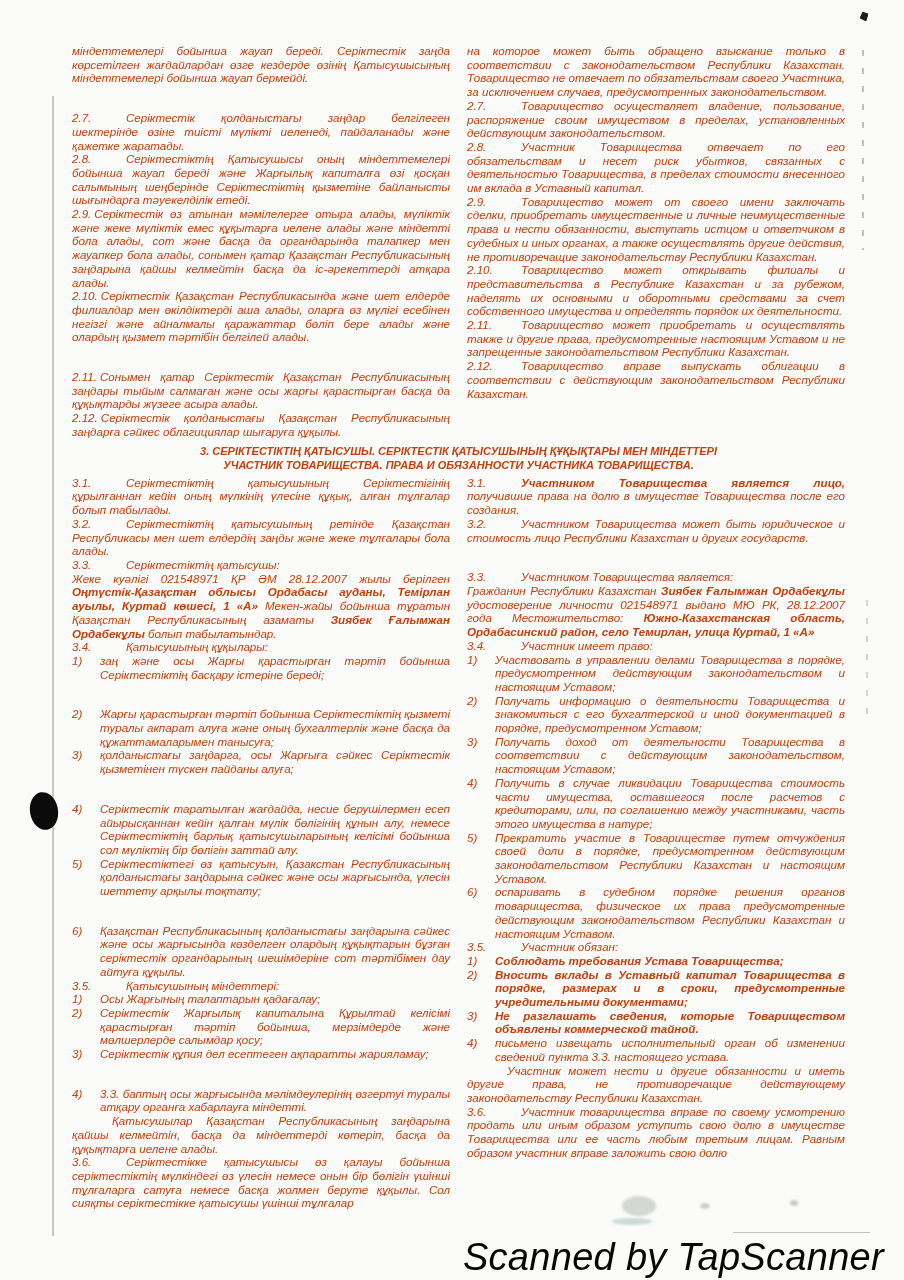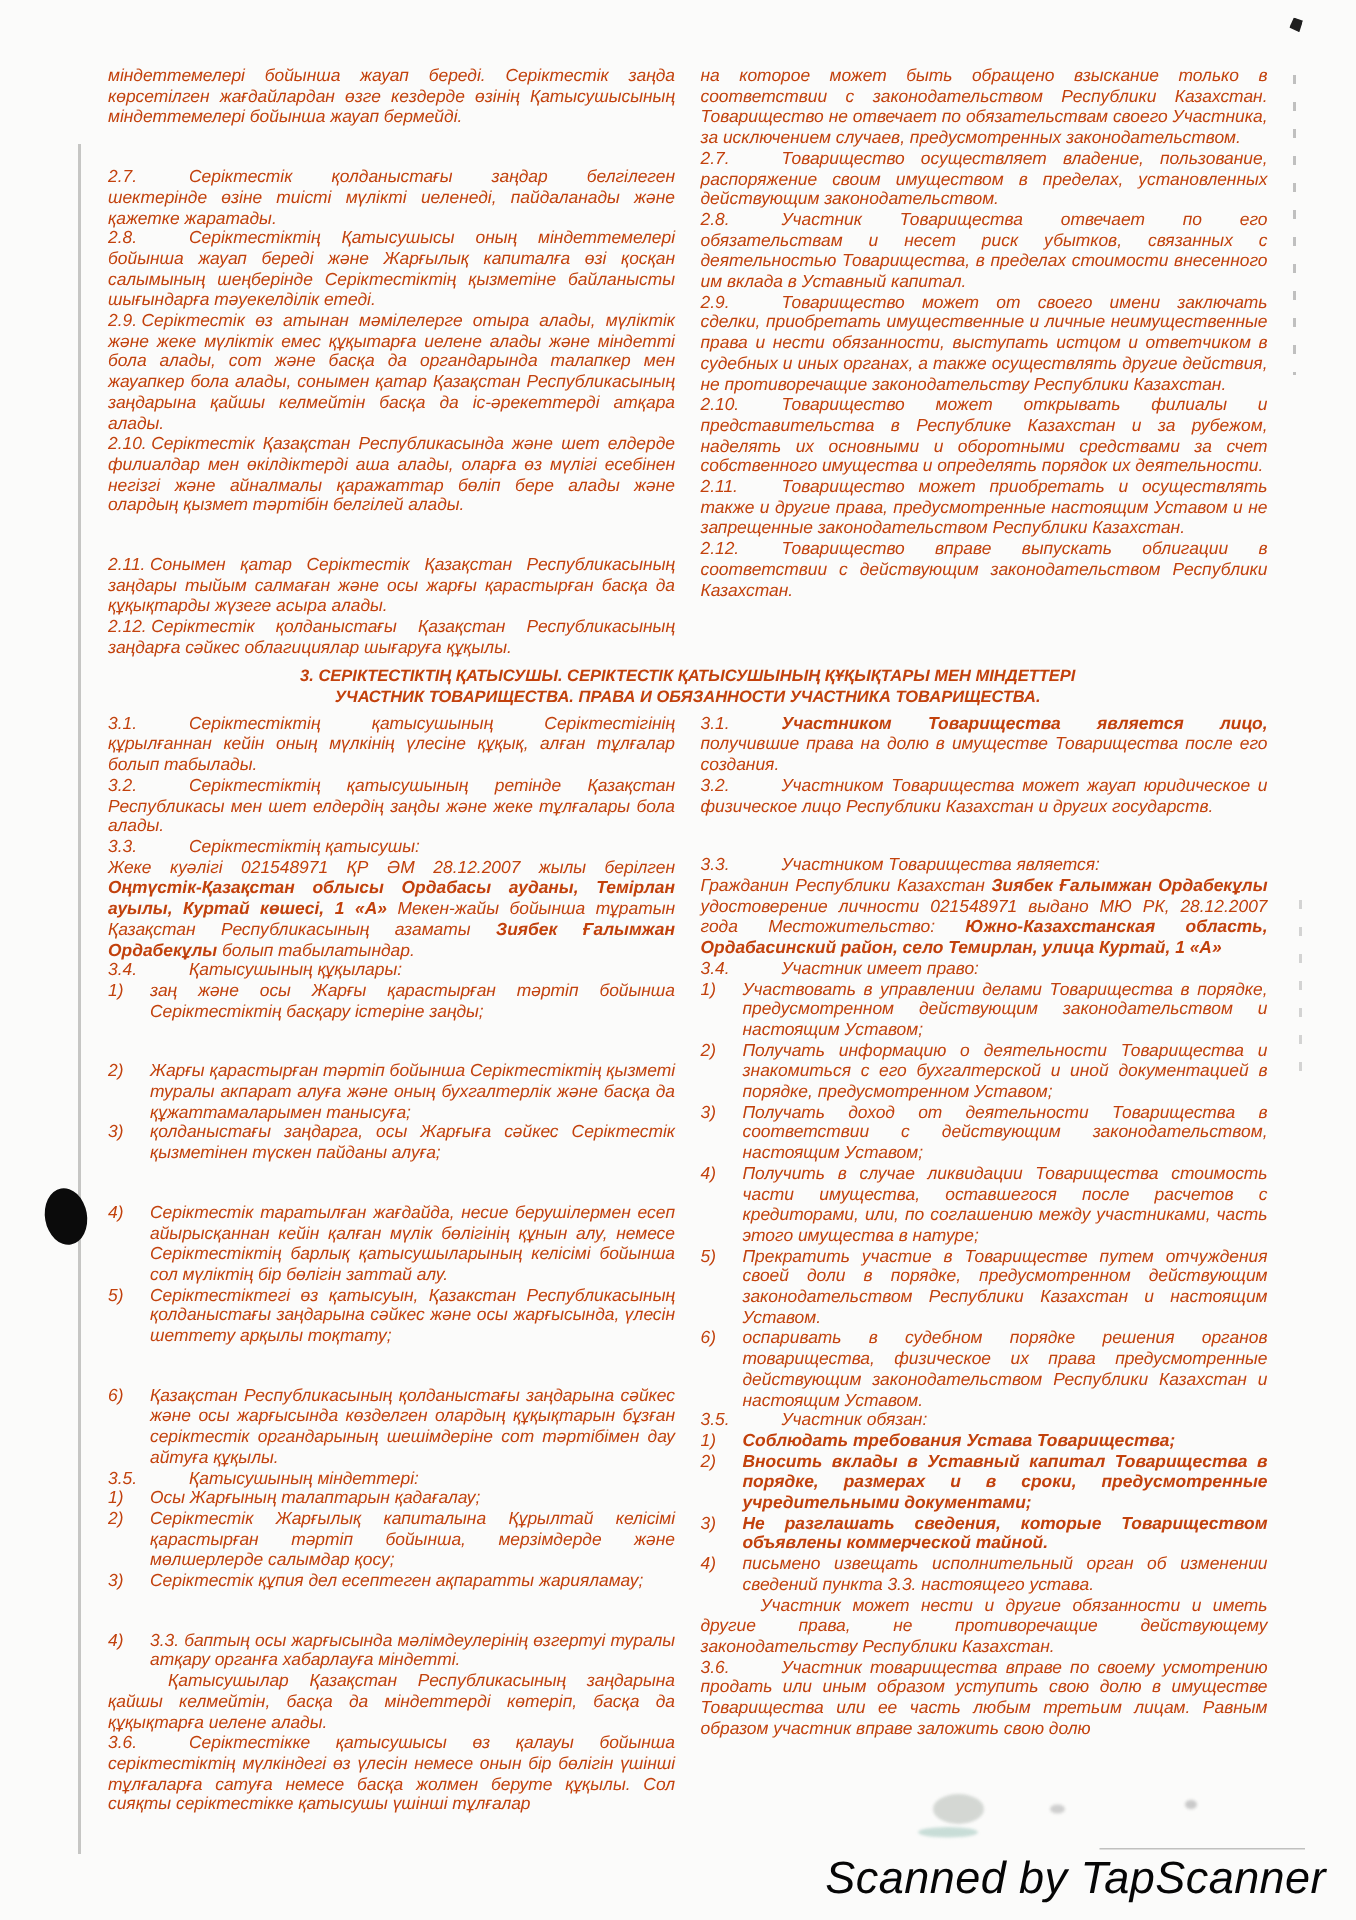--- a/index.html
+++ b/index.html
@@ -27,21 +27,21 @@
   .mk{display:inline-block;font-style:italic;}
   .mk.wide{width:54px;}
   .mk.narrow{margin-right:3px;}
   .li{display:flex;}
   .li .mk{width:28px;flex-shrink:0;}
   .li .tx{flex:1;text-align:justify;}
   .b{font-weight:bold;}
   .heading{ text-align:center;font-weight:bold;font-size:11px;line-height:14.6px;margin:5px 0 3px 0;}
   .watermark{
     position:absolute;right:20px;top:1236px;
-    font-size:30px;font-style:italic;color:#060606;letter-spacing:.3px;
+    font-size:38px;font-style:italic;color:#060606;letter-spacing:.3px;
     font-family:"Liberation Sans",sans-serif;
   }
 </style>
 </head>
 <body>
 
 <div class="page">
 
   <div class="edge-line"></div>
   <div class="edge-dashes" style="left:862px;top:50px;height:200px;"></div>
@@ -84,21 +84,21 @@
 
     <div class="cols">
       <div class="col">
           <div class="blk pnum"><span class="mk wide">3.1.</span><span class="tx"><span>Серіктестіктің қатысушының Серіктестігінің құрылғаннан кейін оның мүлкінің үлесіне құқық, алған тұлғалар болып табылады.</span></span></div>
           <div class="blk pnum"><span class="mk wide">3.2.</span><span class="tx"><span>Серіктестіктің қатысушының ретінде Қазақстан Республикасы мен шет елдердің заңды және жеке тұлғалары бола алады.</span></span></div>
           <div class="blk pnum"><span class="mk wide">3.3.</span><span class="tx"><span>Серіктестіктің қатысушы:</span></span></div>
           <div class="blk pnum"><span class="tx"><span>Жеке куәлігі 021548971 ҚР ӘМ 28.12.2007 жылы берілген </span><span class="b">Оңтүстік-Қазақстан облысы Ордабасы ауданы, Темірлан ауылы, Куртай көшесі, 1 «А»</span><span> Мекен-жайы бойынша тұратын Қазақстан Республикасының азаматы </span><span class="b">Зиябек Ғалымжан Ордабекұлы</span><span> болып табылатындар.</span></span></div>
           <div class="blk pnum"><span class="mk wide">3.4.</span><span class="tx"><span>Қатысушының құқылары:</span></span></div>
           <div class="blk li">
             <span class="mk">1)</span>
-            <span class="tx"><span>заң және осы Жарғы қарастырған тәртіп бойынша Серіктестіктің басқару істеріне заңды;</span></span>
+            <span class="tx"><span>заң және осы Жарғы қарастырған тәртіп бойынша Серіктестіктің басқару істеріне береді;</span></span>
           </div>
           <div class="blk li gap">
             <span class="mk">2)</span>
             <span class="tx"><span>Жарғы қарастырған тәртіп бойынша Серіктестіктің қызметі туралы акпарат алуға және оның бухгалтерлік және басқа да құжаттамаларымен танысуға;</span></span>
           </div>
           <div class="blk li">
             <span class="mk">3)</span>
             <span class="tx"><span>қолданыстағы заңдарга, осы Жарғыға сәйкес Серіктестік қызметінен түскен пайданы алуға;</span></span>
           </div>
           <div class="blk li gap">
@@ -128,21 +128,21 @@
           </div>
           <div class="blk li gap">
             <span class="mk">4)</span>
             <span class="tx"><span>3.3. баптың осы жарғысында мәлімдеулерінің өзгертуі туралы атқару органға хабарлауға міндетті.</span></span>
           </div>
           <div class="blk pnum ind"><span class="tx"><span>Қатысушылар Қазақстан Республикасының заңдарына қайшы келмейтін, басқа да міндеттерді көтеріп, басқа да құқықтарға иелене алады.</span></span></div>
           <div class="blk pnum"><span class="mk wide">3.6.</span><span class="tx"><span>Серіктестікке қатысушысы өз қалауы бойынша серіктестіктің мүлкіндегі өз үлесін немесе онын бір бөлігін үшінші тұлғаларға сатуға немесе басқа жолмен беруте құқылы. Сол сияқты серіктестікке қатысушы үшінші тұлғалар</span></span></div>
         </div>
       <div class="col">
           <div class="blk pnum"><span class="mk wide">3.1.</span><span class="tx"><span class="b">Участником Товарищества является лицо,</span><span> получившие права на долю в имуществе Товарищества после его создания.</span></span></div>
-          <div class="blk pnum"><span class="mk wide">3.2.</span><span class="tx"><span>Участником Товарищества может жауап юридическое и физическое лицо Республики Казахстан и других государств.</span></span></div>
+          <div class="blk pnum"><span class="mk wide">3.2.</span><span class="tx"><span>Участником Товарищества может быть юридическое и стоимость лицо Республики Казахстан и других государств.</span></span></div>
           <div class="blk pnum gap"><span class="mk wide">3.3.</span><span class="tx"><span>Участником Товарищества является:</span></span></div>
           <div class="blk pnum"><span class="tx"><span>Гражданин Республики Казахстан </span><span class="b">Зиябек Ғалымжан Ордабекұлы</span><span> удостоверение личности 021548971 выдано МЮ РК, 28.12.2007 года Местожительство: </span><span class="b">Южно-Казахстанская область, Ордабасинский район, село Темирлан, улица Куртай, 1 «А»</span></span></div>
           <div class="blk pnum"><span class="mk wide">3.4.</span><span class="tx"><span>Участник имеет право:</span></span></div>
           <div class="blk li">
             <span class="mk">1)</span>
             <span class="tx"><span>Участвовать в управлении делами Товарищества в порядке, предусмотренном действующим законодательством и настоящим Уставом;</span></span>
           </div>
           <div class="blk li">
             <span class="mk">2)</span>
             <span class="tx"><span>Получать информацию о деятельности Товарищества и знакомиться с его бухгалтерской и иной документацией в порядке, предусмотренном Уставом;</span></span>

